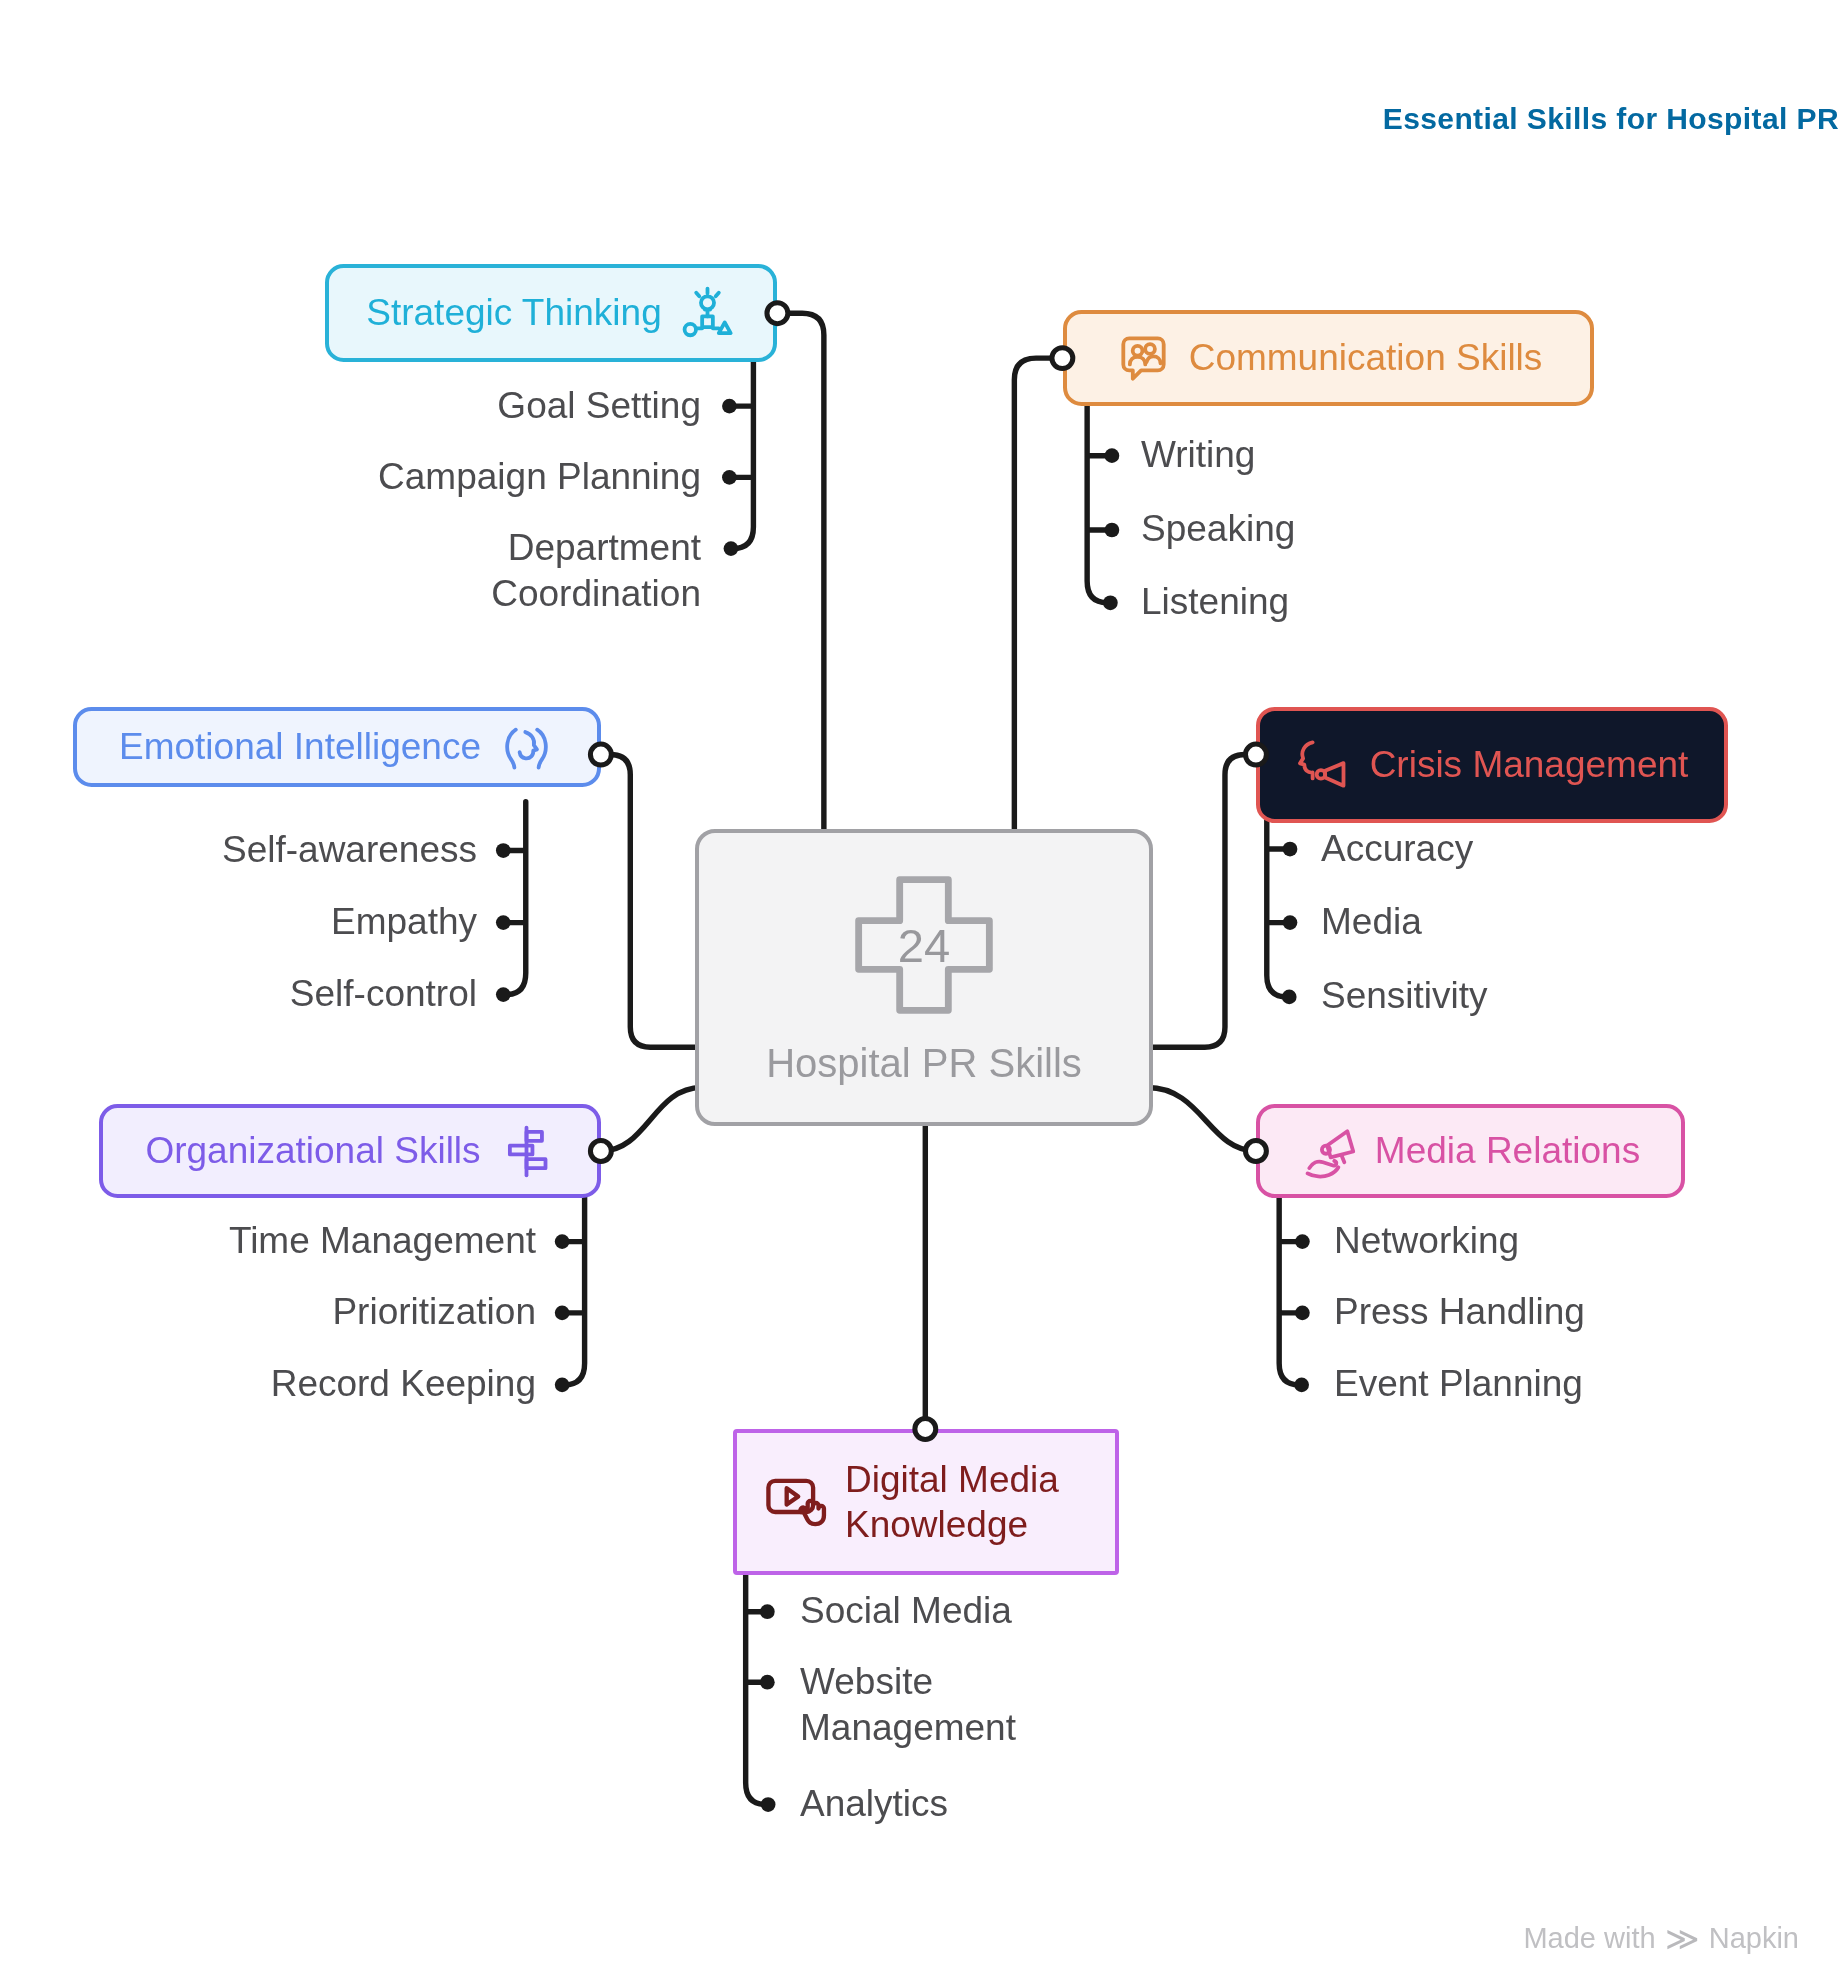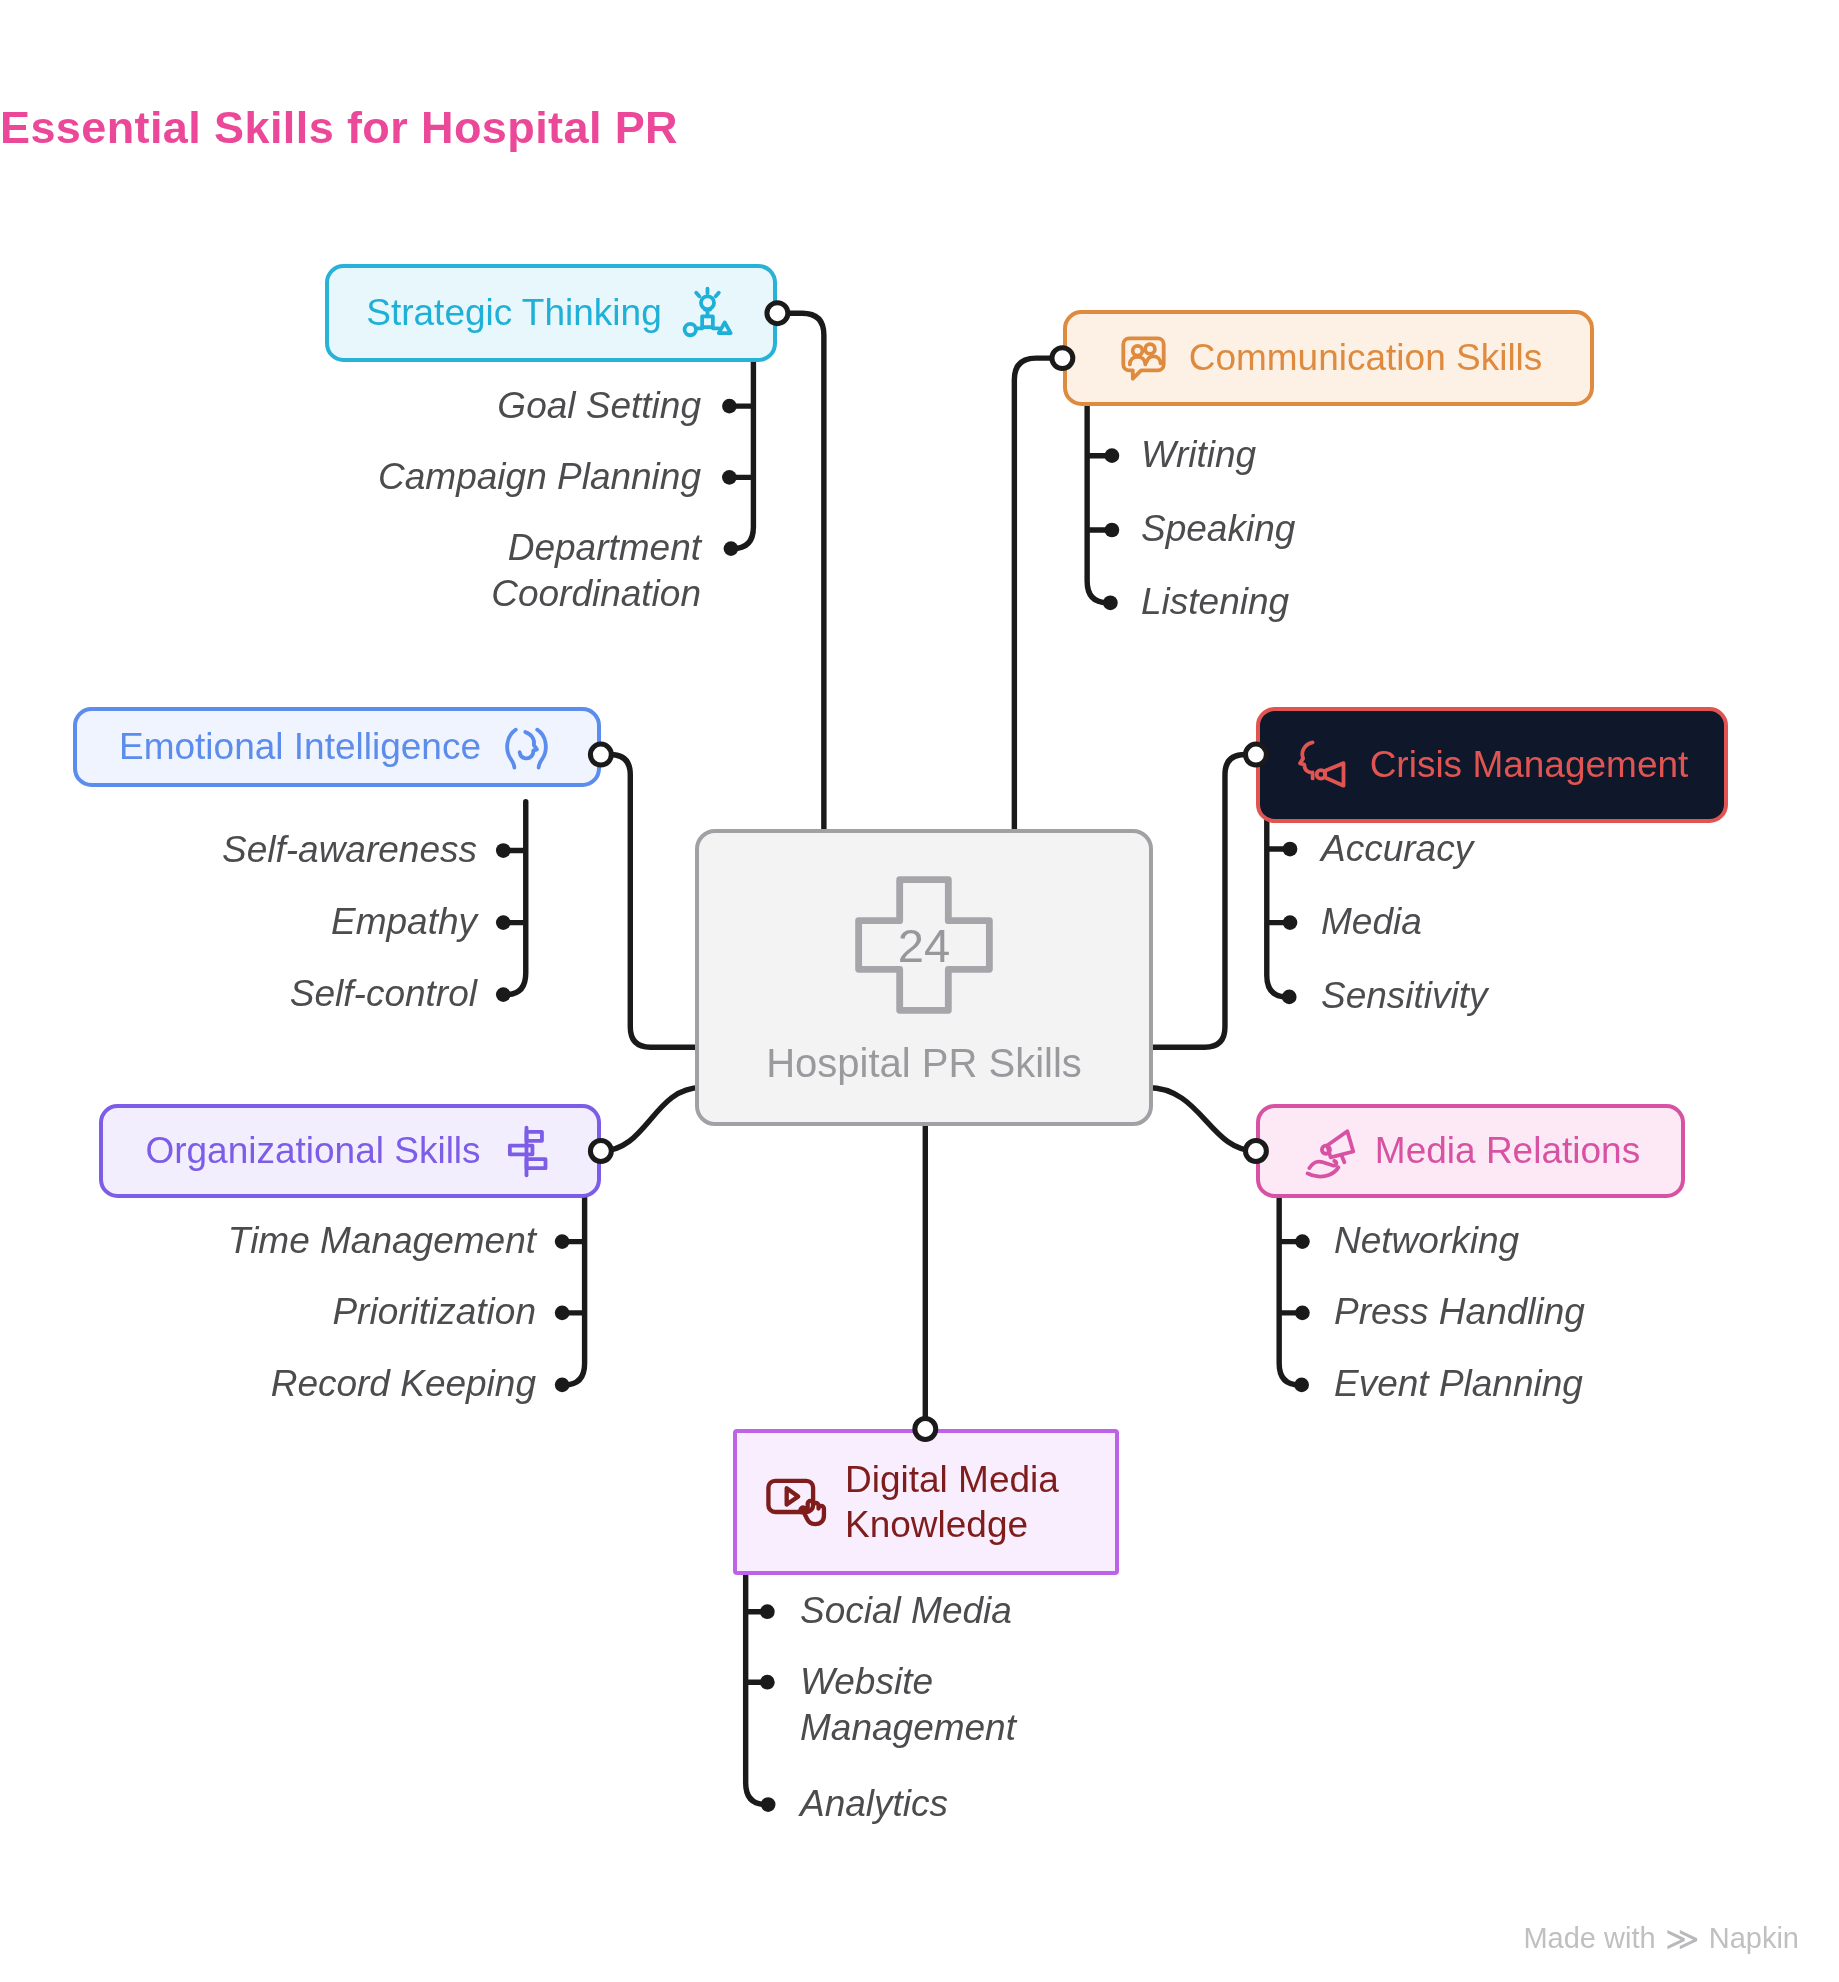--- a/index.html
+++ b/index.html
@@ -1,19 +1,19 @@
 <!DOCTYPE html>
 <html style="font-size:12.4px"><head>
 <meta charset="utf-8">
 <style>
   html,body{margin:0;padding:0;background:#ffffff;}
   #canvas{position:relative;width:1839px;height:1983px;background:#ffffff;overflow:hidden;
           font-family:"Liberation Sans", sans-serif;}
-  #page-title{position:absolute;top:102px;left:0;width:1839px;text-align:left;
-          font-size:45px;font-weight:700;color:#ec4899;letter-spacing:0.4px;}
+  #page-title{position:absolute;top:102px;left:0;width:1839px;text-align:right;
+          font-size:30px;font-weight:700;color:#0369a1;letter-spacing:0.4px;}
   svg.layer{position:absolute;top:0;left:0;pointer-events:none;}
   #connector-layer{z-index:1;}
   #dot-layer{z-index:4;}
   .node{position:absolute;box-sizing:border-box;border:4.6px solid;border-radius:18.6px;
         display:flex;align-items:center;justify-content:center;gap:17px;
         font-size:37px;font-weight:400;z-index:2;padding:12px 11px;}
   .node .bicon{flex:0 0 auto;display:flex;align-items:center;}
   .node .bicon svg{width:57px;height:57px;}
   .st{left:325px;top:264px;width:452px;height:98px;color:#1FB0D8;border-color:#29B2D8;background:#E8F7FC;}
   .cs{left:1063px;top:310px;width:531px;height:96px;color:#DE8B3F;border-color:#DE8B3F;background:#FDF1E5;}
@@ -22,21 +22,21 @@
   .os{left:99px;top:1104px;width:502px;height:94px;color:#7D5CE8;border-color:#7D5CE8;background:#F2EEFE;}
   .mr{left:1256px;top:1104px;width:429px;height:94px;color:#D852A4;border-color:#D852A4;background:#FCE9F5;}
   .dm{left:733px;top:1429px;width:386px;height:146px;color:#7f1d1d;border-color:#BE63E8;background:#F9EEFD;
       justify-content:flex-start;padding-left:26px;border-radius:4px;}
   .dm .bicon svg{width:65px;height:65px;}
   .dm .lbl{line-height:45px;}
   .center-node{left:695px;top:829px;width:458px;height:297px;border:4.6px solid #A1A1A5;background:#F3F3F4;
       border-radius:20px;display:flex;flex-direction:column;align-items:center;z-index:2;position:absolute;box-sizing:border-box;}
   .center-node .cross{margin-top:36px;}
   .center-label{margin-top:20px;font-size:40px;color:#9A9A9E;}
-  .sub{position:absolute;font-size:37px;line-height:46px;color:#4C4C4F;z-index:2;font-style:italic;}
+  .sub{position:absolute;font-size:37px;line-height:46px;color:#4C4C4F;z-index:2;}
   .sub.r{text-align:right;}
   #watermark{position:absolute;top:1922px;right:40px;display:flex;align-items:center;gap:9.3px;
       font-size:29px;color:#C0C0C3;z-index:2;}
   #watermark .glyph{font-size:33px;color:#B9B9BC;line-height:1;}
 </style>
 </head>
 <body>
 
 <div id="canvas">
 

